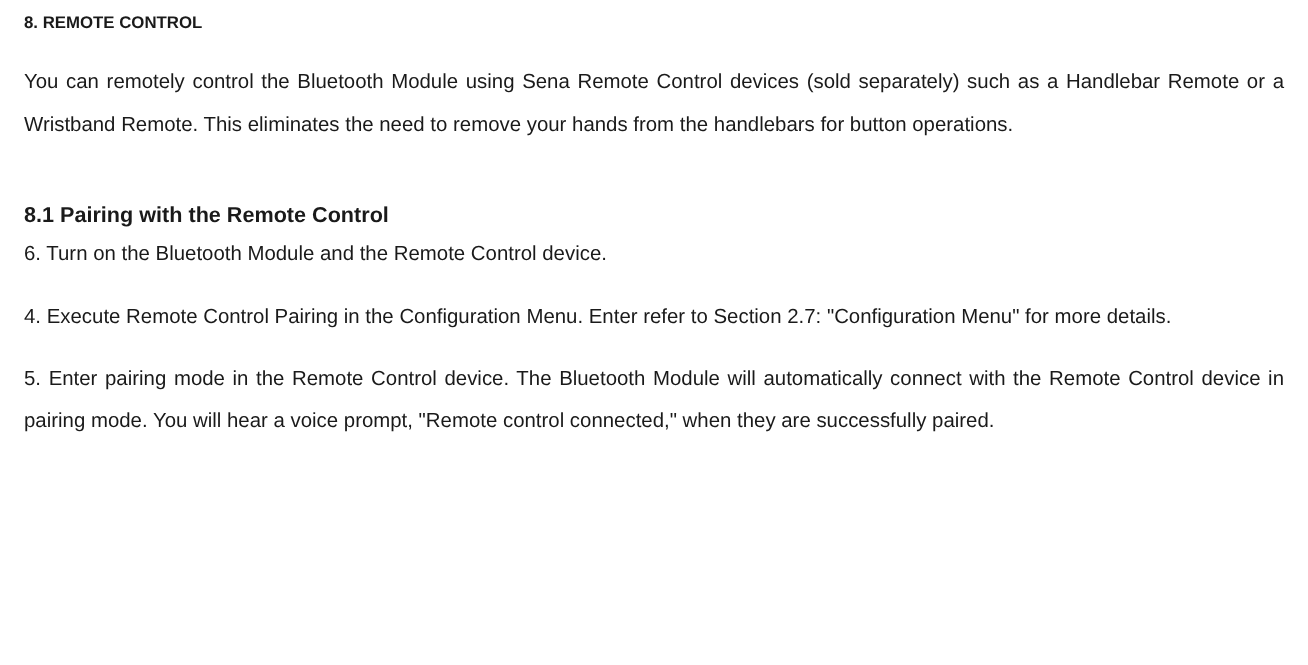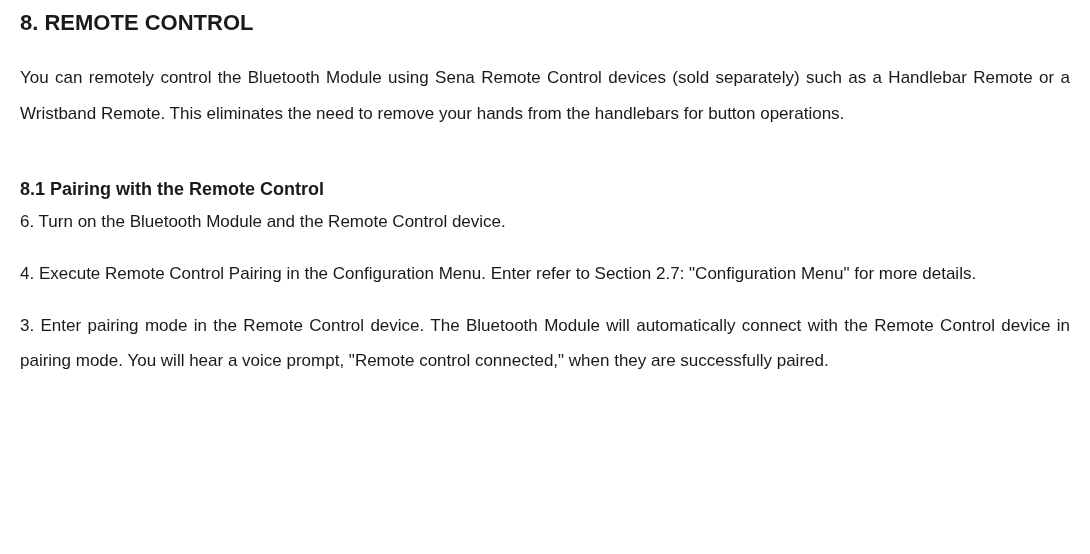--- a/index.html
+++ b/index.html
@@ -9,21 +9,21 @@
     }
     body {
       font-family: "Segoe UI", Tahoma, Geneva, Verdana, sans-serif;
       width: 1090px;
       height: 554px;
       padding: 10px 20px 20px 20px;
       color: #1a1a1a;
       background: #fff;
     }
     h1 {
-      font-size: 22px;
+      font-size: 14px;
       font-weight: 700;
       margin-bottom: 24px;
     }
     h2 {
       font-size: 18px;
       font-weight: 700;
       margin-top: 48px;
       margin-bottom: 4px;
     }
     p {
@@ -45,14 +45,14 @@
 
 <h2>8.1 Pairing with the Remote Control</h2>
 
 <p>6. Turn on the Bluetooth Module and the Remote Control device.</p>
 
 <p>
   <span>4. Execute </span><span class="bold">Remote Control Pairing</span><span> in the </span><span class="bold">Configuration Menu</span><span>. Enter refer to </span><span class="bold">Section 2.7: "Configuration Menu"</span><span> for more details.</span>
 </p>
 
 <p>
-  <span>3. Enter pairing mode in the Remote Control device. The Bluetooth Module will automatically connect with the Remote Control device in pairing mode. You will hear a voice prompt, "</span><span class="bold">Remote control connected</span><span>," when they are successfully paired.</span>
+  <span>5. Enter pairing mode in the Remote Control device. The Bluetooth Module will automatically connect with the Remote Control device in pairing mode. You will hear a voice prompt, "</span><span class="bold">Remote control connected</span><span>," when they are successfully paired.</span>
 </p>
 
 </body></html>

